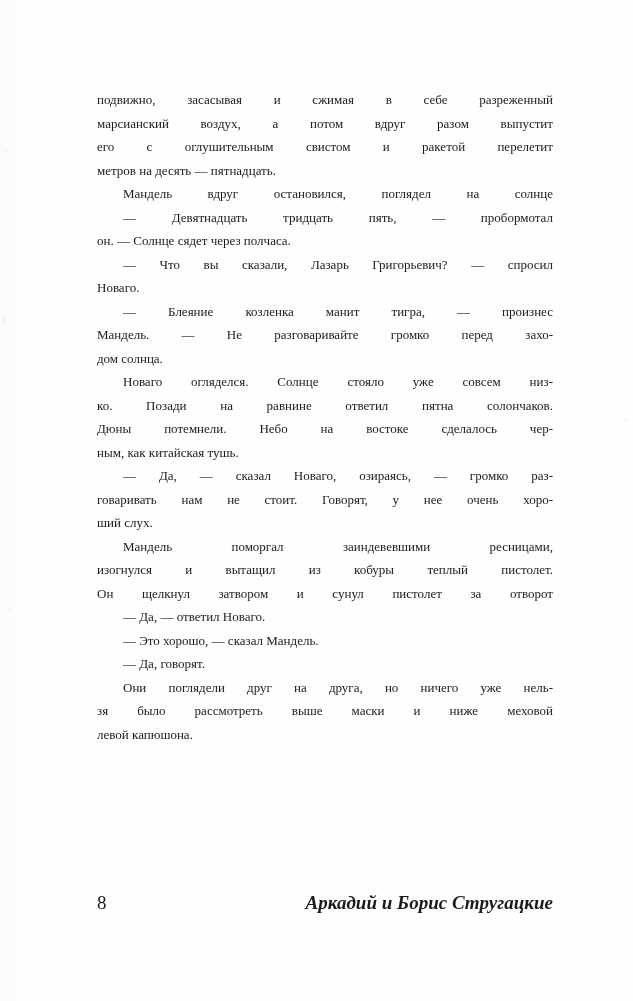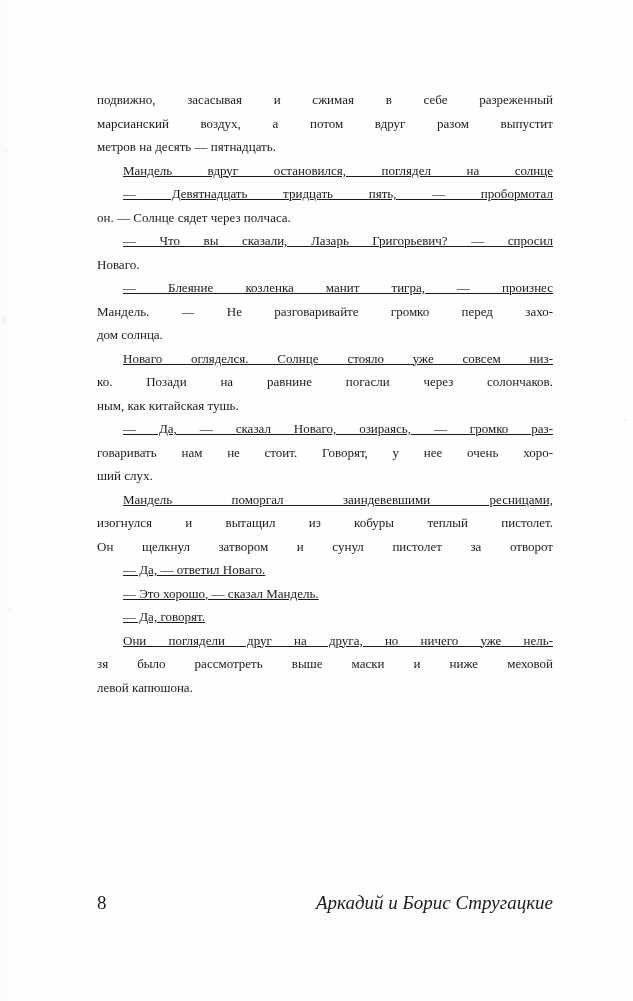--- a/index.html
+++ b/index.html
@@ -36,62 +36,64 @@
     font-size: 13px;
     line-height: 23.5px;
   }
   .line {
     height: 23.5px;
     text-align: justify;
     text-align-last: justify;
   }
   .line.indent {
     padding-left: 26px;
-    text-decoration: underline;
   }
   .line.last {
     text-align: right;
     text-align-last: left;
   }
   .footer {
     position: absolute;
     left: 97px;
     top: 891px;
     width: 456px;
     display: flex;
     justify-content: space-between;
     align-items: baseline;
     font-size: 19px;
     line-height: 23px;
   }
   .running-title {
     font-style: italic;
+    font-weight: bold;
   }
 </style>
 </head>
 <body>
 
 <div class="page">
   <div class="scan-noise"></div>
 
   <div class="text-block" id="body-lines">
 
   <div class="line">подвижно, засасывая и сжимая в себе разреженный</div>
       <div class="line">марсианский воздух, а потом вдруг разом выпустит</div>
+      <div class="line">его с оглушительным свистом и ракетой перелетит</div>
       <div class="line last">метров на десять — пятнадцать.</div>
       <div class="line indent">Мандель вдруг остановился, поглядел на солнце</div>
       <div class="line indent">— Девятнадцать тридцать пять, — пробормотал</div>
       <div class="line last">он. — Солнце сядет через полчаса.</div>
       <div class="line indent">— Что вы сказали, Лазарь Григорьевич? — спросил</div>
       <div class="line last">Новаго.</div>
       <div class="line indent">— Блеяние козленка манит тигра, — произнес</div>
       <div class="line">Мандель. — Не разговаривайте громко перед захо-</div>
       <div class="line last">дом солнца.</div>
       <div class="line indent">Новаго огляделся. Солнце стояло уже совсем низ-</div>
-      <div class="line">ко. Позади на равнине погасли через солончаков.</div>
+      <div class="line">ко. Позади на равнине ответил пятна солончаков.</div>
+      <div class="line">Дюны потемнели. Небо на востоке сделалось чер-</div>
       <div class="line last">ным, как китайская тушь.</div>
       <div class="line indent">— Да, — сказал Новаго, озираясь, — громко раз-</div>
       <div class="line">говаривать нам не стоит. Говорят, у нее очень хоро-</div>
       <div class="line last">ший слух.</div>
       <div class="line indent">Мандель поморгал заиндевевшими ресницами,</div>
       <div class="line">изогнулся и вытащил из кобуры теплый пистолет.</div>
       <div class="line">Он щелкнул затвором и сунул пистолет за отворот</div>
       <div class="line indent last">— Да, — ответил Новаго.</div>
       <div class="line indent last">— Это хорошо, — сказал Мандель.</div>
       <div class="line indent last">— Да, говорят.</div>

